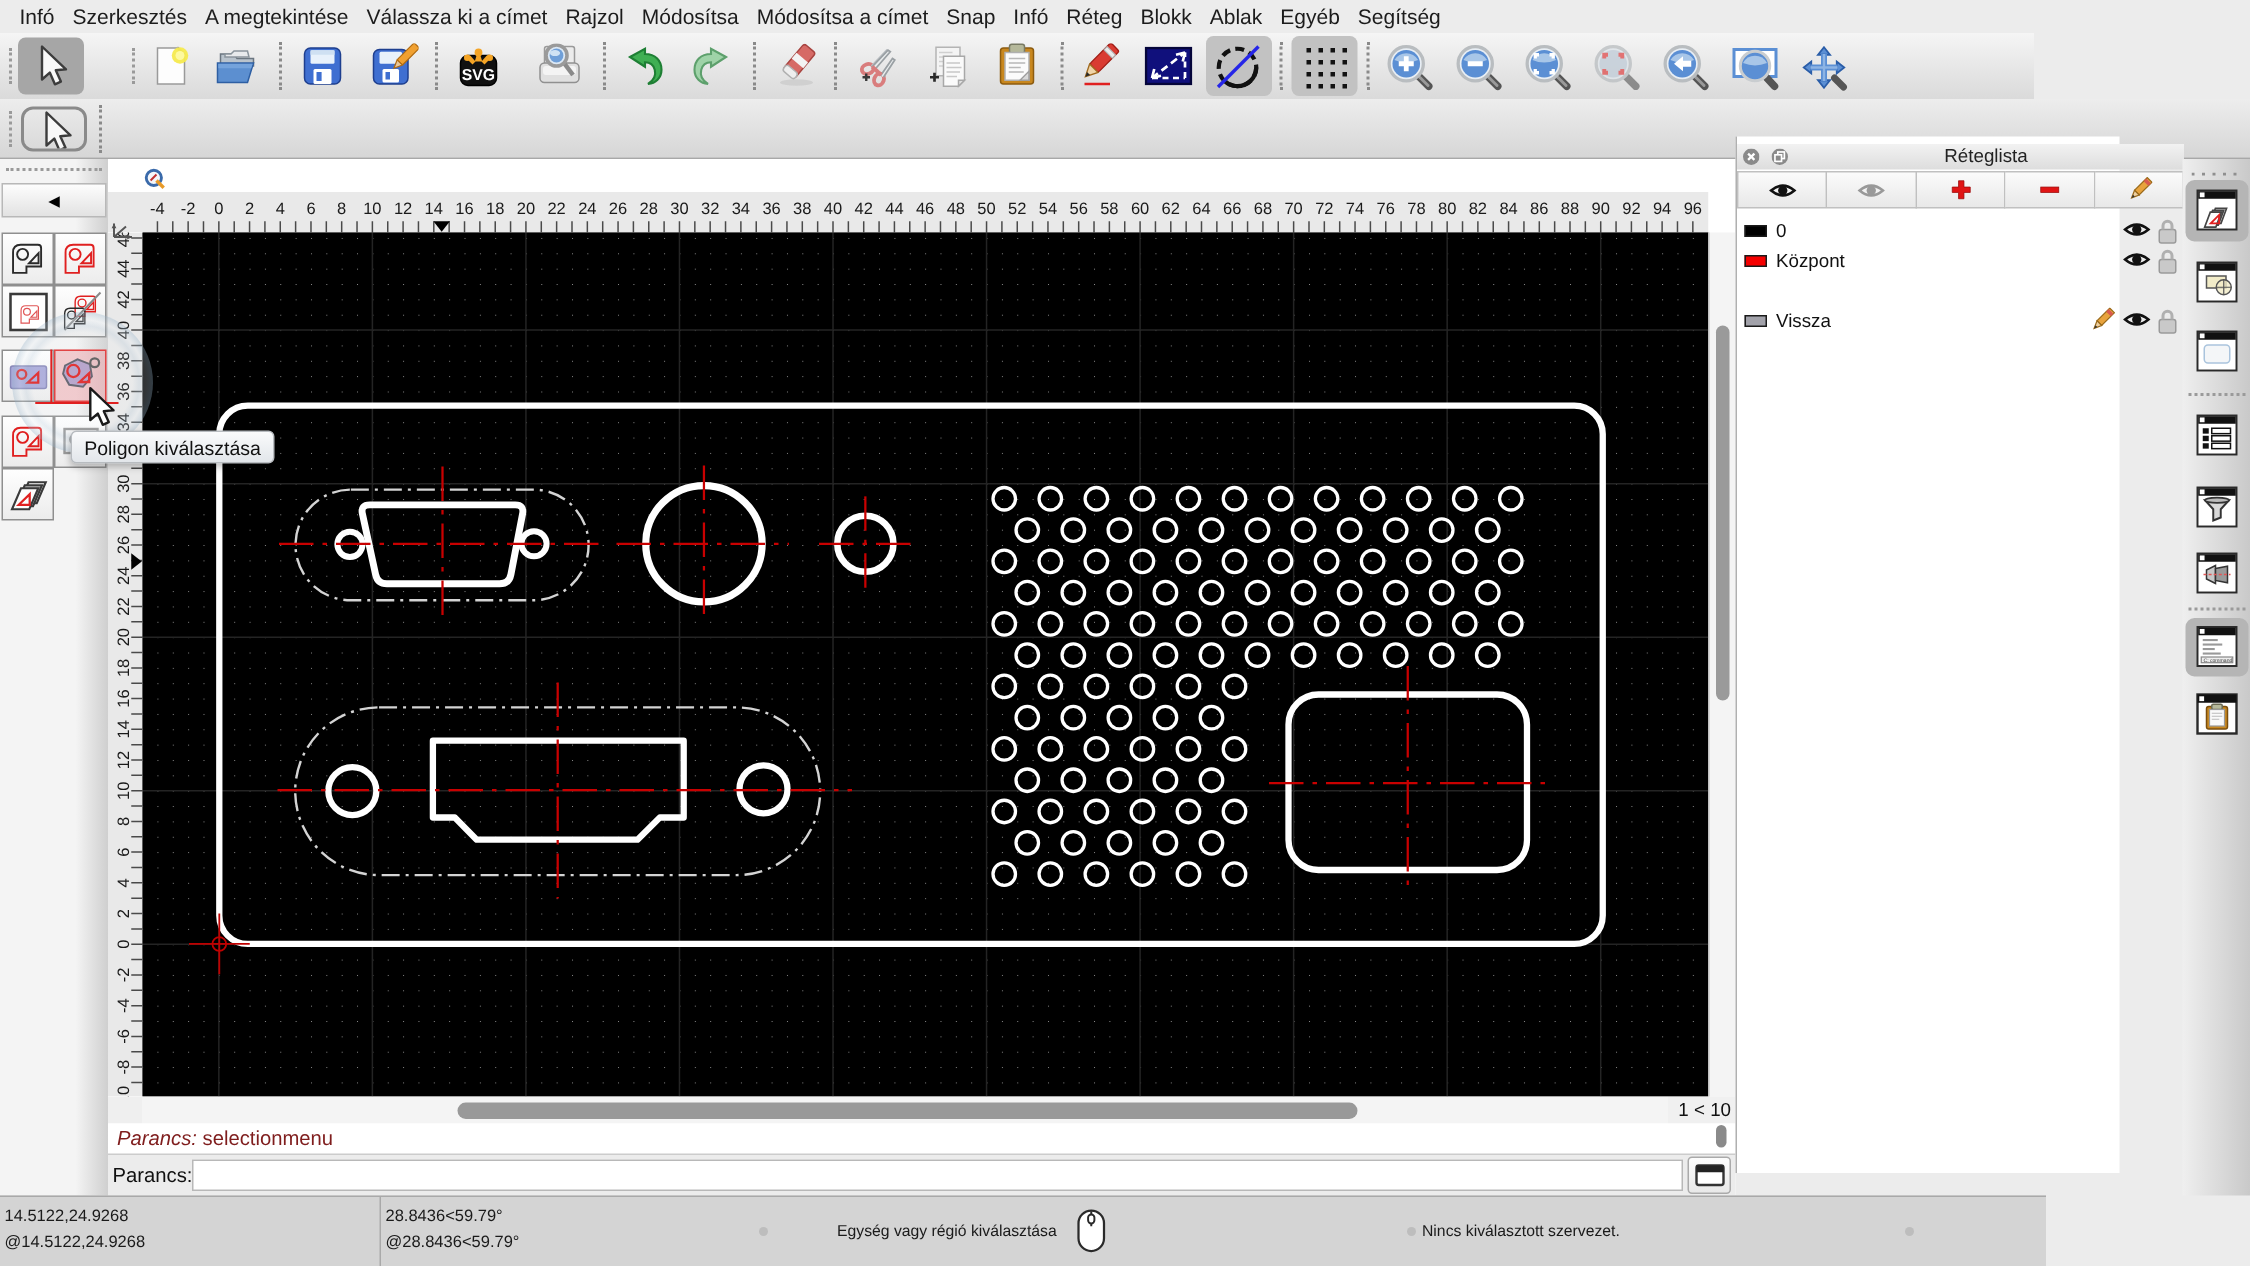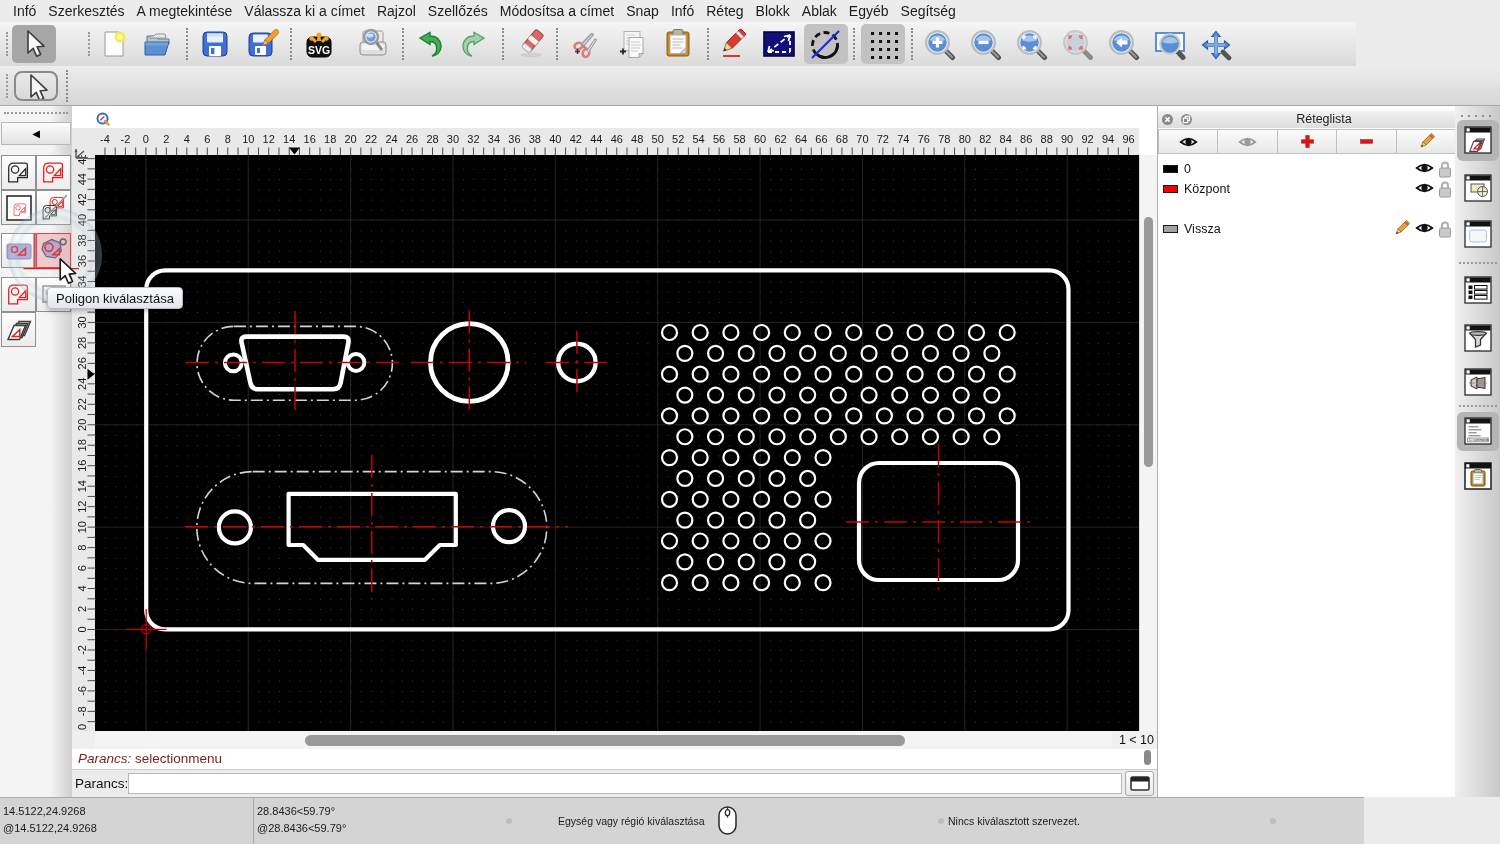--- a/index.html
+++ b/index.html
@@ -10,38 +10,38 @@
 .vsep{position:absolute;top:6px;height:32px;width:0;border-left:2px dotted #8a8a8a}
 .hnd{position:absolute;top:10px;height:24px;width:0;border-left:2px dotted #9a9a9a}
 .tbtn{position:absolute;display:flex;align-items:center;justify-content:center}
 .pressed{background:#a6a6a6;border-radius:5px}
 .checked{background:#c2c2c2;border-radius:5px}
 .lpanel{left:0;top:106px;width:72px;height:691px;background:linear-gradient(90deg,#f4f4f4 70%,#cfcfcf 100%)}
 .back{position:absolute;left:1px;top:16px;width:70px;height:23px;background:linear-gradient(#fdfdfd,#e2e2e2);border:1px solid #b8b8b8;display:flex;align-items:center;justify-content:center;font-size:10px}
 .sbtn{position:absolute;width:35px;height:35px;background:linear-gradient(#fefefe,#ececec);border:1px solid #8f8f8f;display:flex;align-items:center;justify-content:center}
 .mdi{left:72px;top:106px;width:1085px;height:691px;background:#fff}
 .mtitle{position:absolute;left:0;top:1px;width:1085px;height:21px;background:#d7d7d7;border-top:1px solid #b2b2b2;border-bottom:1px solid #c2c2c2;text-align:center;font-size:13px;color:#222;line-height:21px;padding-left:37px}
-.lay{left:1157px;top:106px;width:298px;height:691px;background:#fff;border-left:1px solid #b0b0b0}
+.lay{left:1157px;top:91px;width:256px;height:691px;background:#fff;border-left:1px solid #b0b0b0}
 .ltitle{position:absolute;left:0;top:5px;width:298px;height:17px;background:linear-gradient(#f2f2f2,#dddddd);text-align:center;font-size:12.5px;color:#222;line-height:17px;padding-left:34px}
 .lbtns{position:absolute;left:0;top:23px;width:298px;height:25px;display:flex}
 .lbtns div{flex:1;border:1px solid #c0c0c0;border-left:none;background:linear-gradient(#fbfbfb,#e8e8e8);display:flex;align-items:center;justify-content:center}
 .lrow{position:absolute;left:0;width:298px;height:20px;font-size:12.5px;color:#111;display:flex;align-items:center}
 .sw{width:15px;height:8px;margin:0 6px 0 5px;border:1px solid #1a1a1a}
 .rstrip{left:1455px;top:106px;width:45px;height:691px;background:linear-gradient(90deg,#efefef,#c9c9c9)}
 .statusbar{left:0;top:797px;width:1364px;height:47px;background:#d4d4d4;border-top:1px solid #a9a9a9;font-size:11px;color:#1a1a1a}
 .tooltip{left:47px;top:287px;width:136px;height:22px;background:linear-gradient(#fafbfc,#e2e6ea);border:1px solid #b8bcc0;border-radius:4px;box-shadow:0 2px 5px rgba(0,0,0,0.25);font-size:13px;color:#111;text-align:center;line-height:21px;z-index:40}
 </style></head><body>
 
 <div class="abs menubar">
     <span style="margin-left:13px">Infó</span>
     <span>Szerkesztés</span>
     <span>A megtekintése</span>
     <span>Válassza ki a címet</span>
     <span>Rajzol</span>
-    <span>Szellőzés</span>
+    <span>Módosítsa</span>
     <span>Módosítsa a címet</span>
     <span>Snap</span>
     <span>Infó</span>
     <span>Réteg</span>
     <span>Blokk</span>
     <span>Ablak</span>
     <span>Egyéb</span>
     <span>Segítség</span>
   </div>
 <div class="abs tb1">

